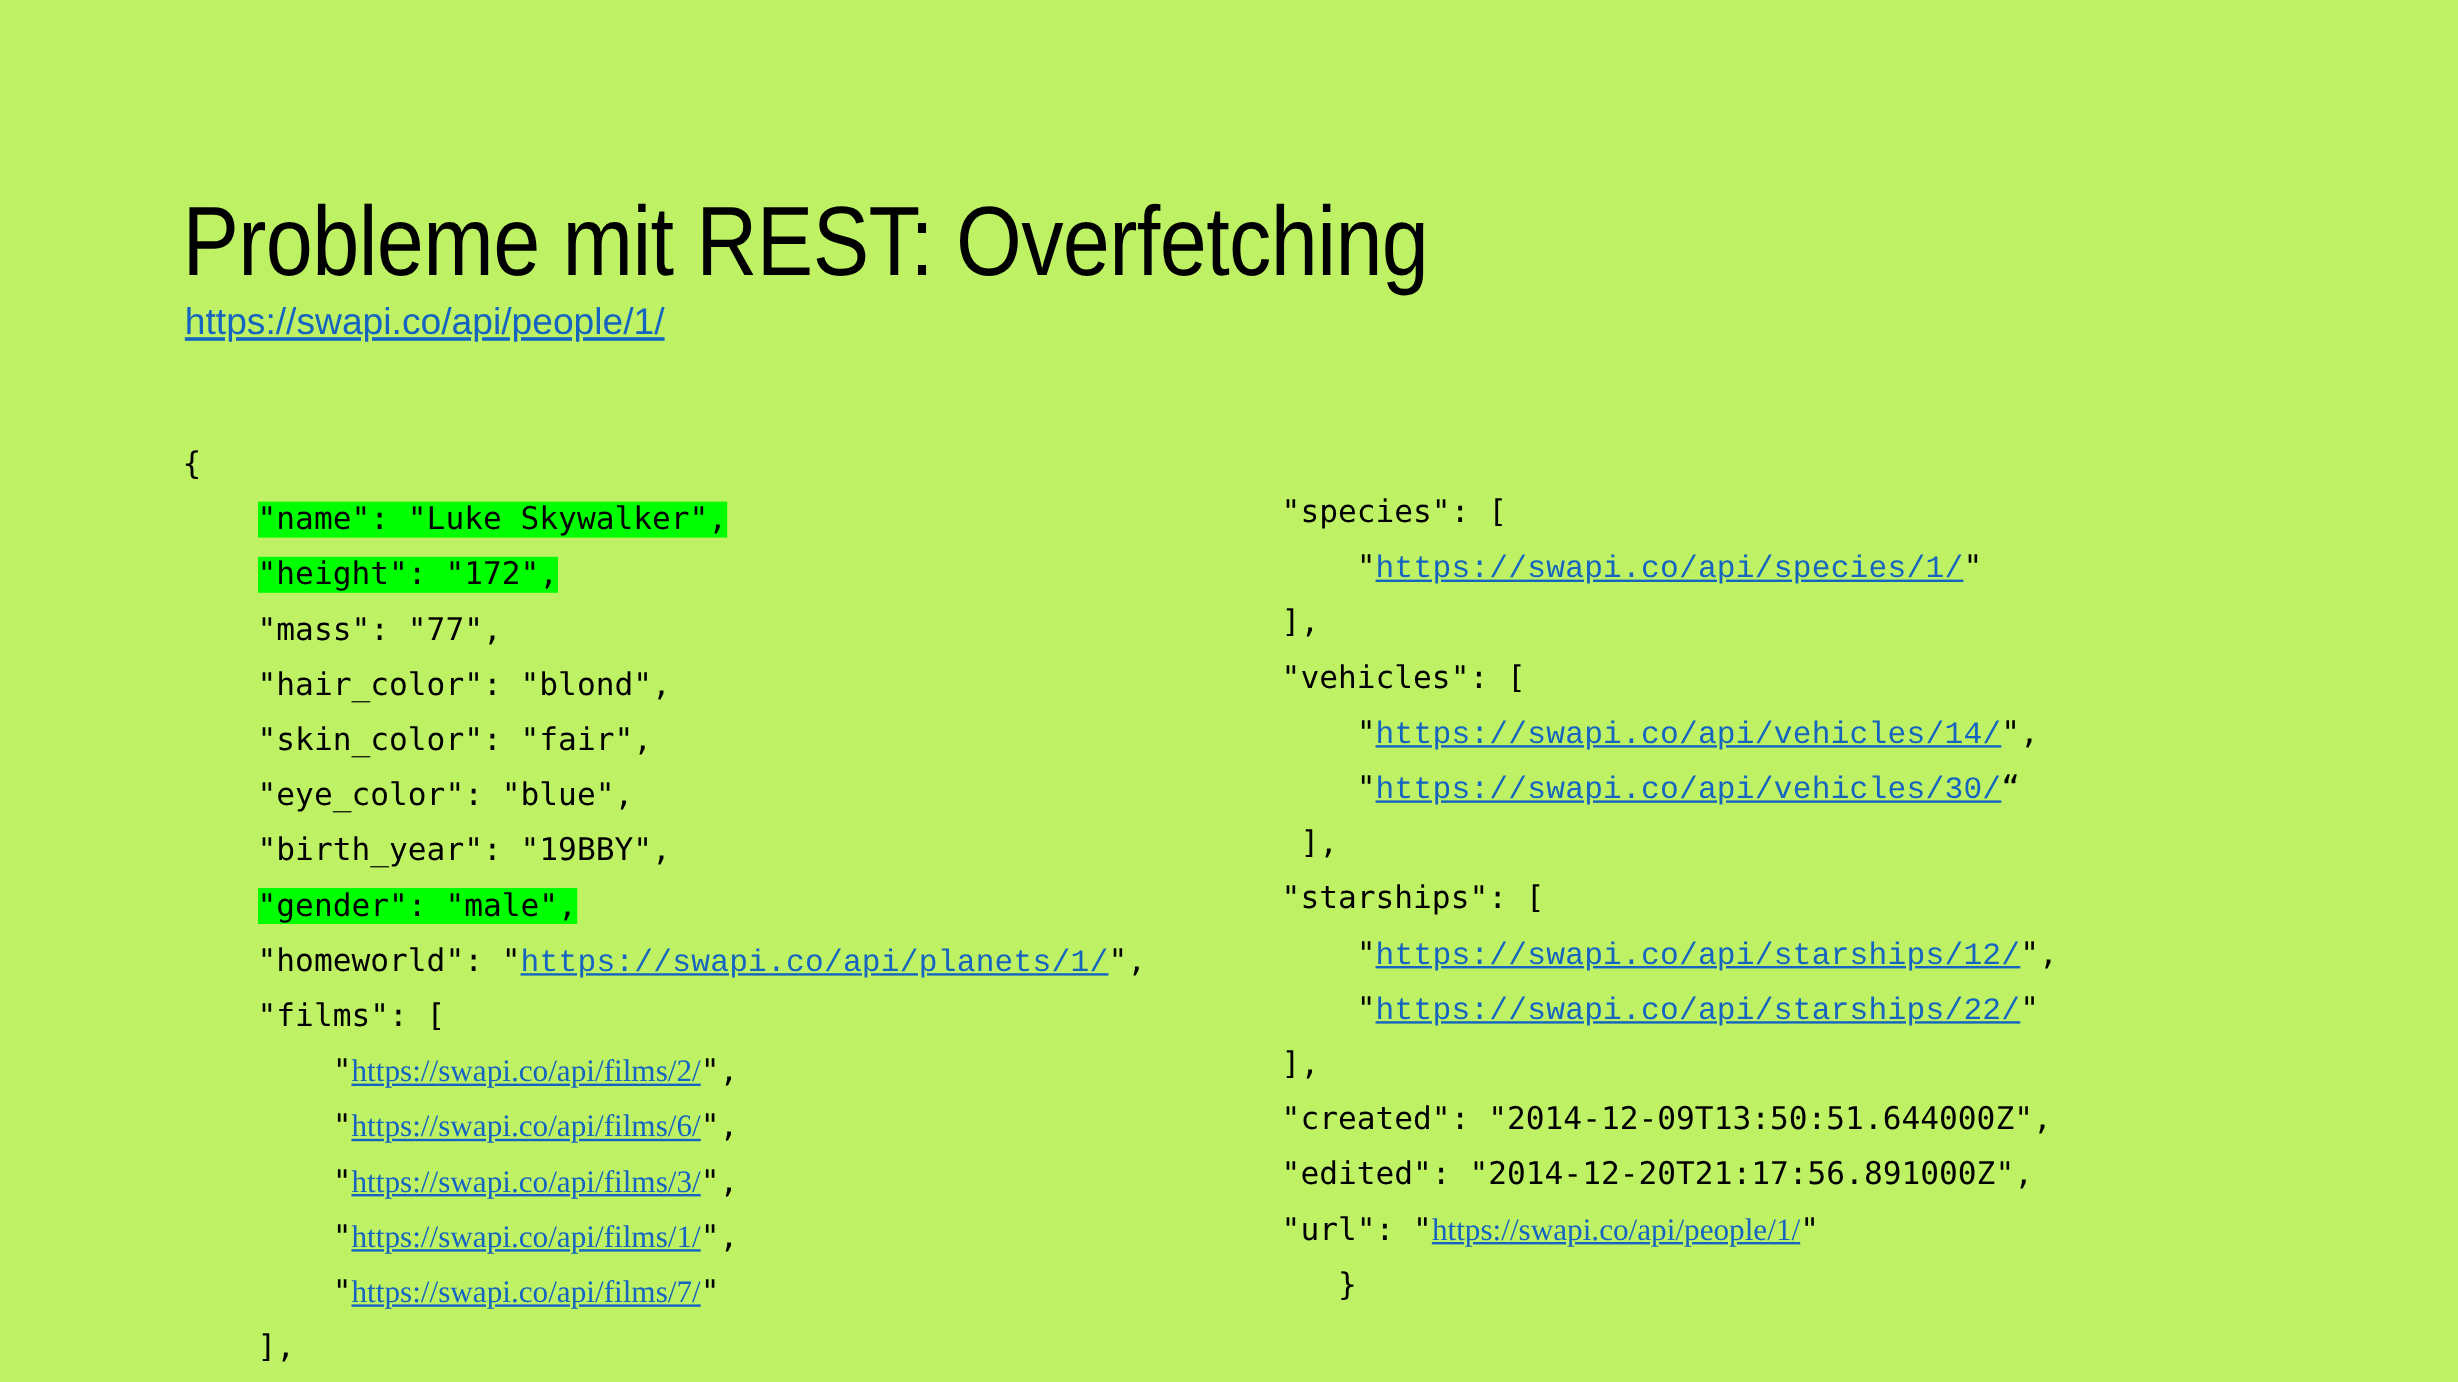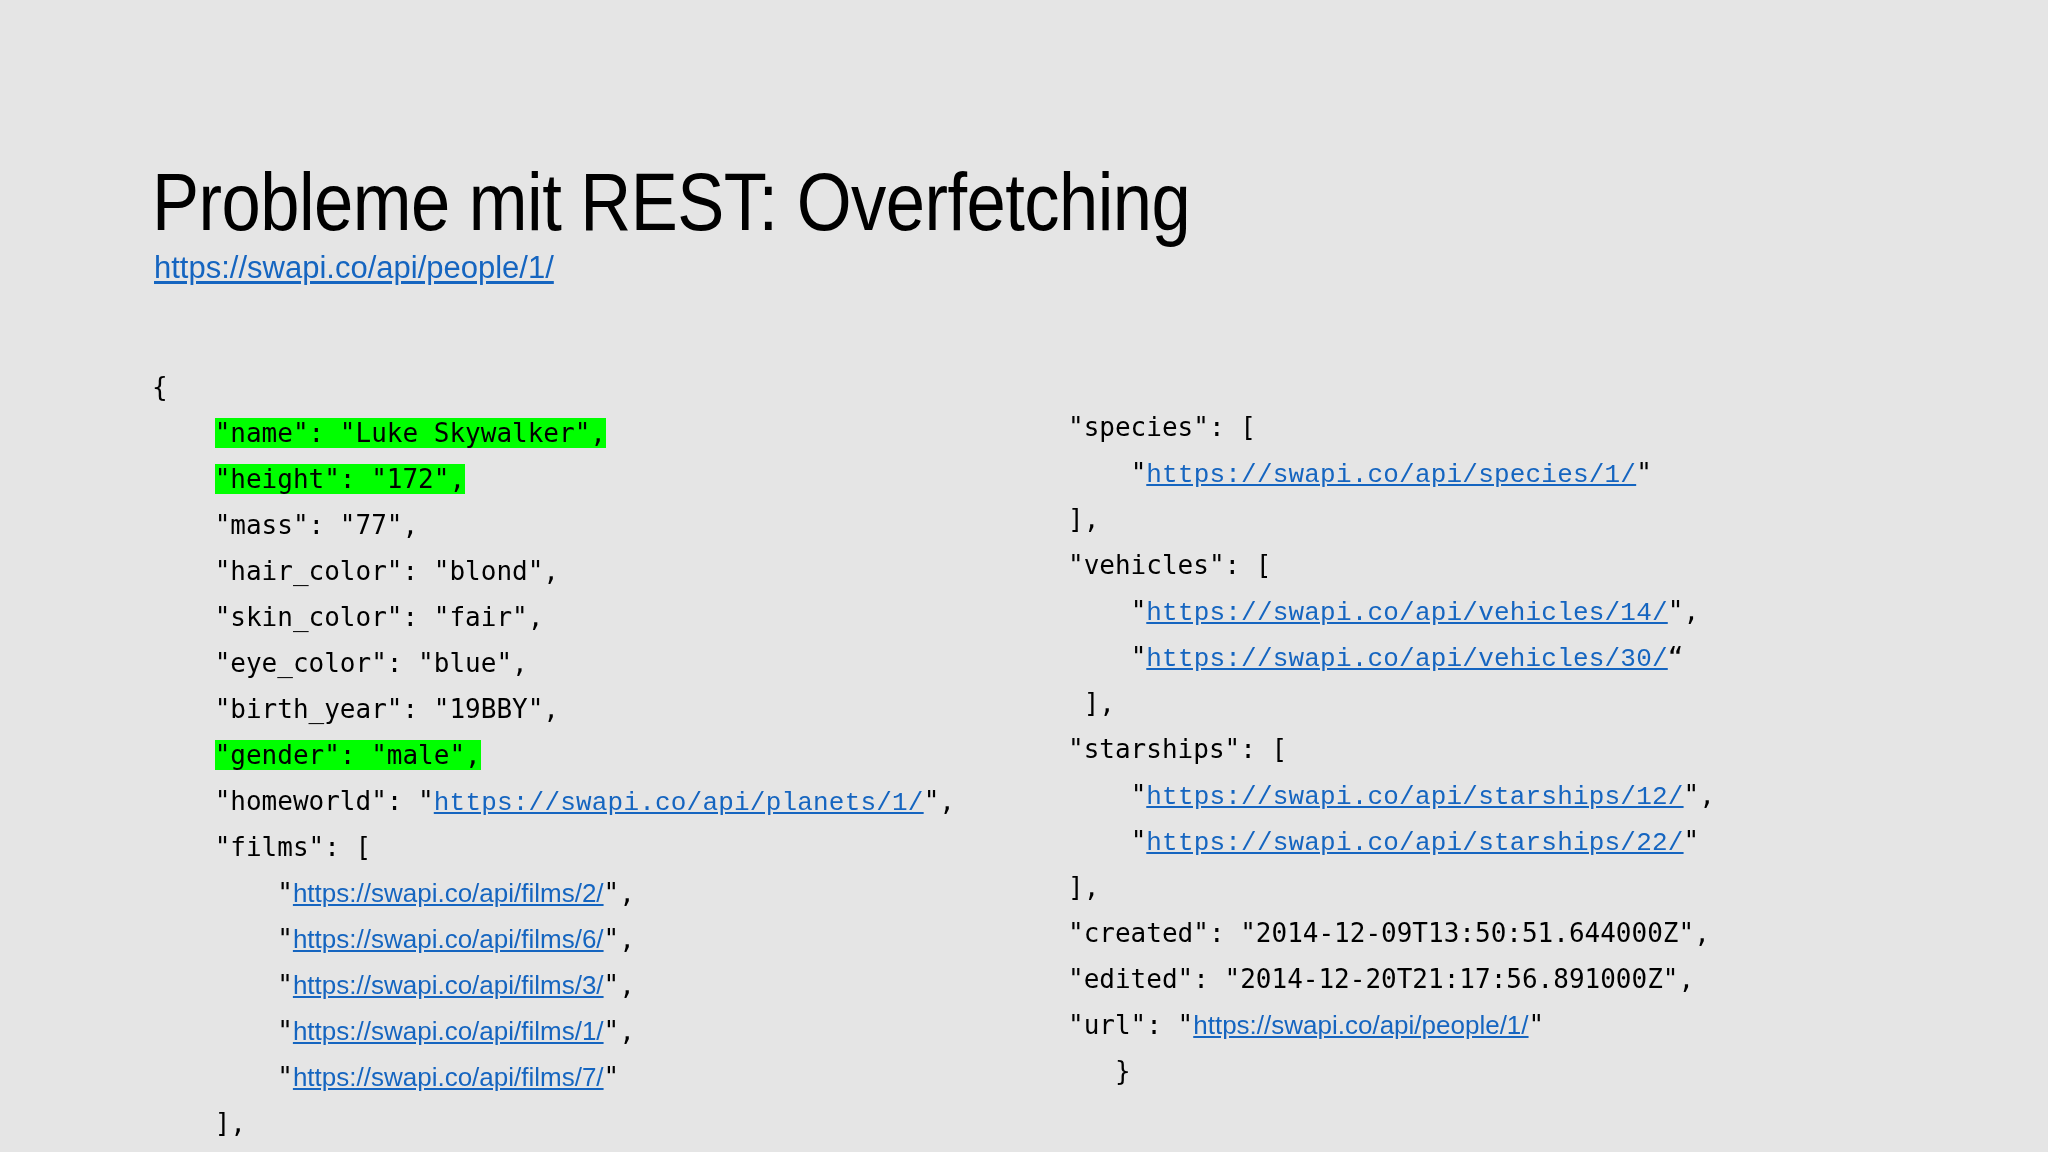--- a/index.html
+++ b/index.html
@@ -13,21 +13,21 @@
     height: 1152px;
     overflow: hidden;
     font-family: "Liberation Sans", sans-serif;
     -webkit-font-smoothing: antialiased;
   }
 
   .slide {
     position: relative;
     width: 2048px;
     height: 1152px;
-    background: #e5e5e5;
+    background: #bef264;
   }
 
   
   .slide-title {
     position: absolute;
     left: 152px;
     top: 104px;
     width: 1760px;
     font-family: "Liberation Sans", sans-serif;
     font-size: 82px;
@@ -79,21 +79,21 @@
   .hl {
     background: #00FF00;
   }
 
   
   a.code-link {
     color: #1565C0;
     text-decoration: underline;
     text-underline-offset: 2px;
     cursor: pointer;
-    font-family: Liberation Sans, sans-serif;
+    font-family: Liberation Serif, serif;
   }
   a.code-link.sans {
     font-family: Liberation Mono, monospace;
     letter-spacing: 0.2px;
   }
 
   .punct { color: #000000; }
 </style>
 </head>
 <body>

